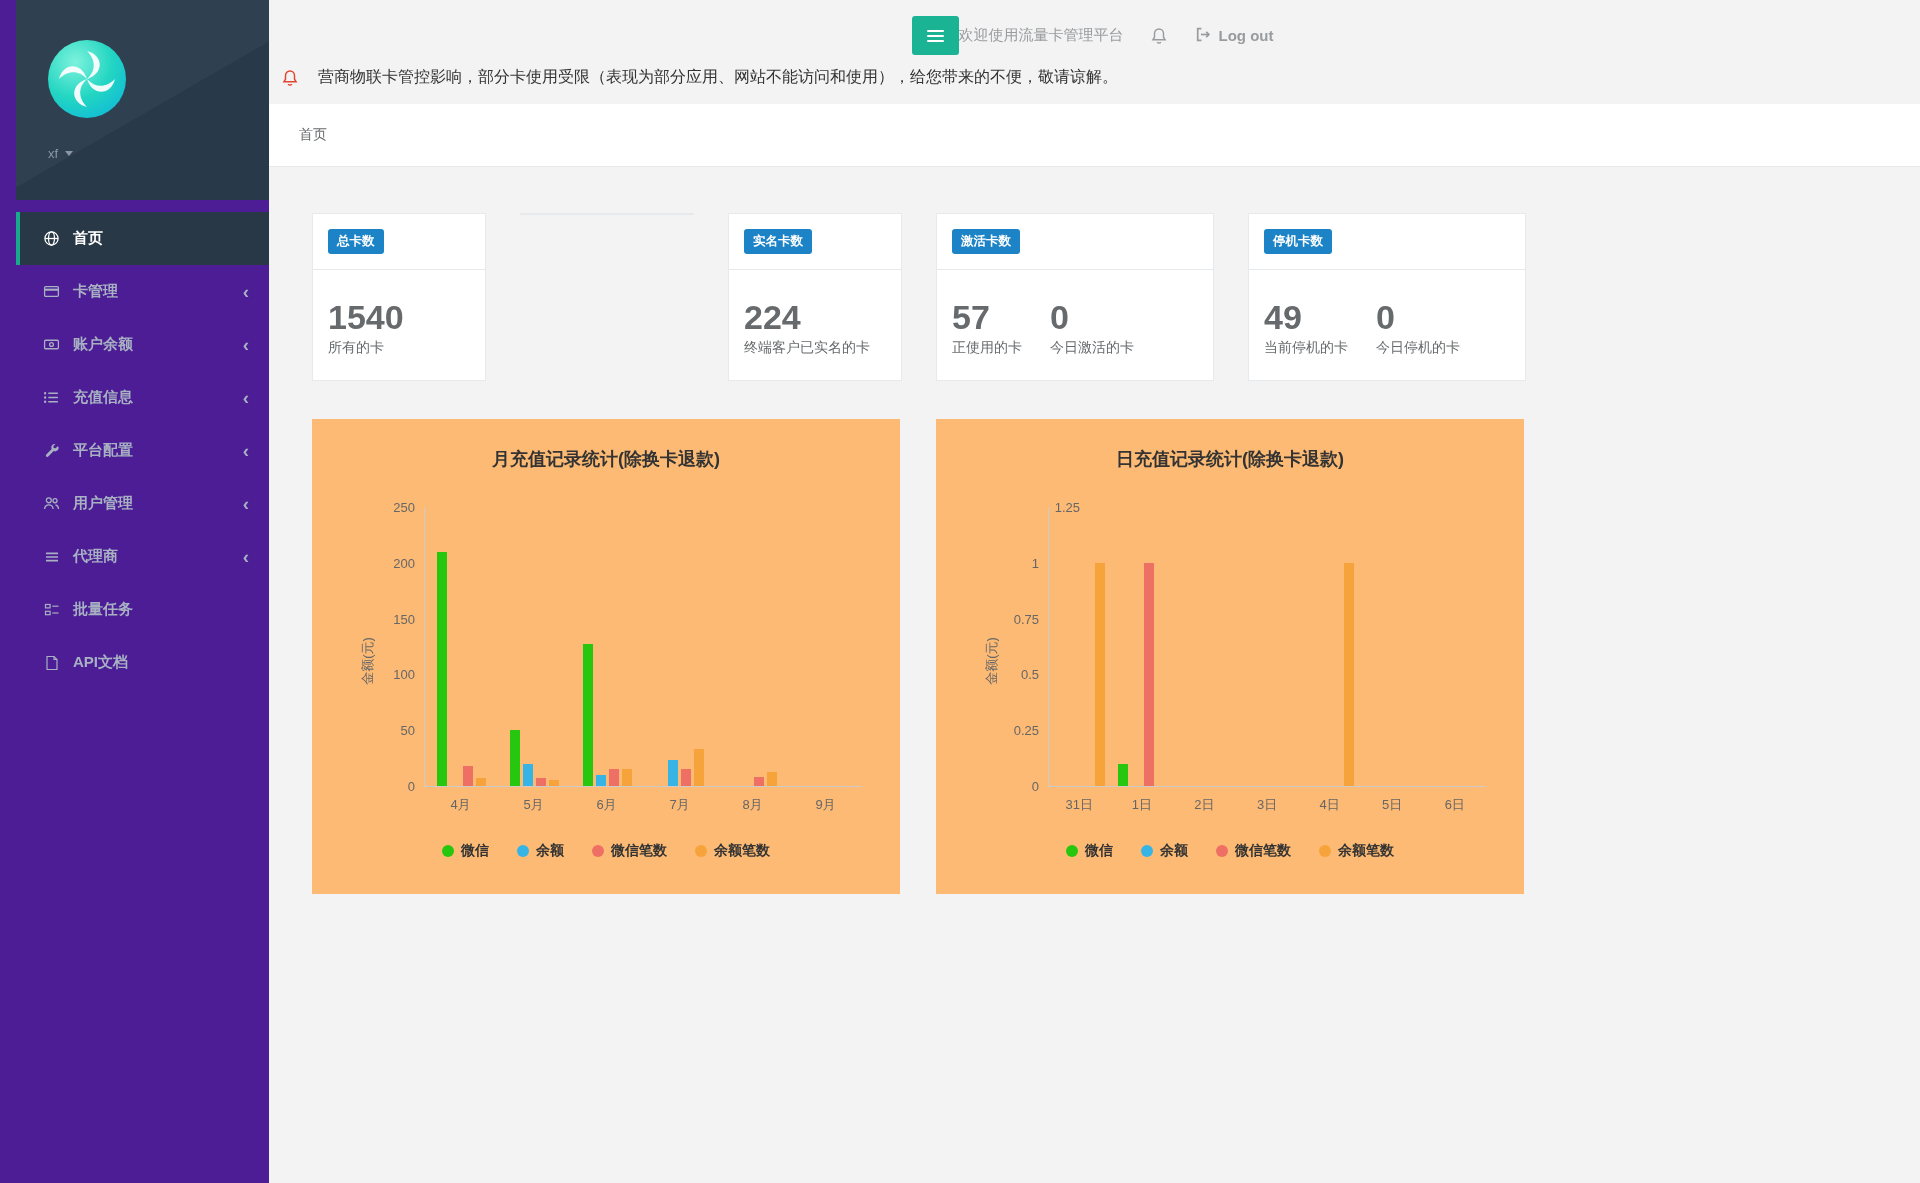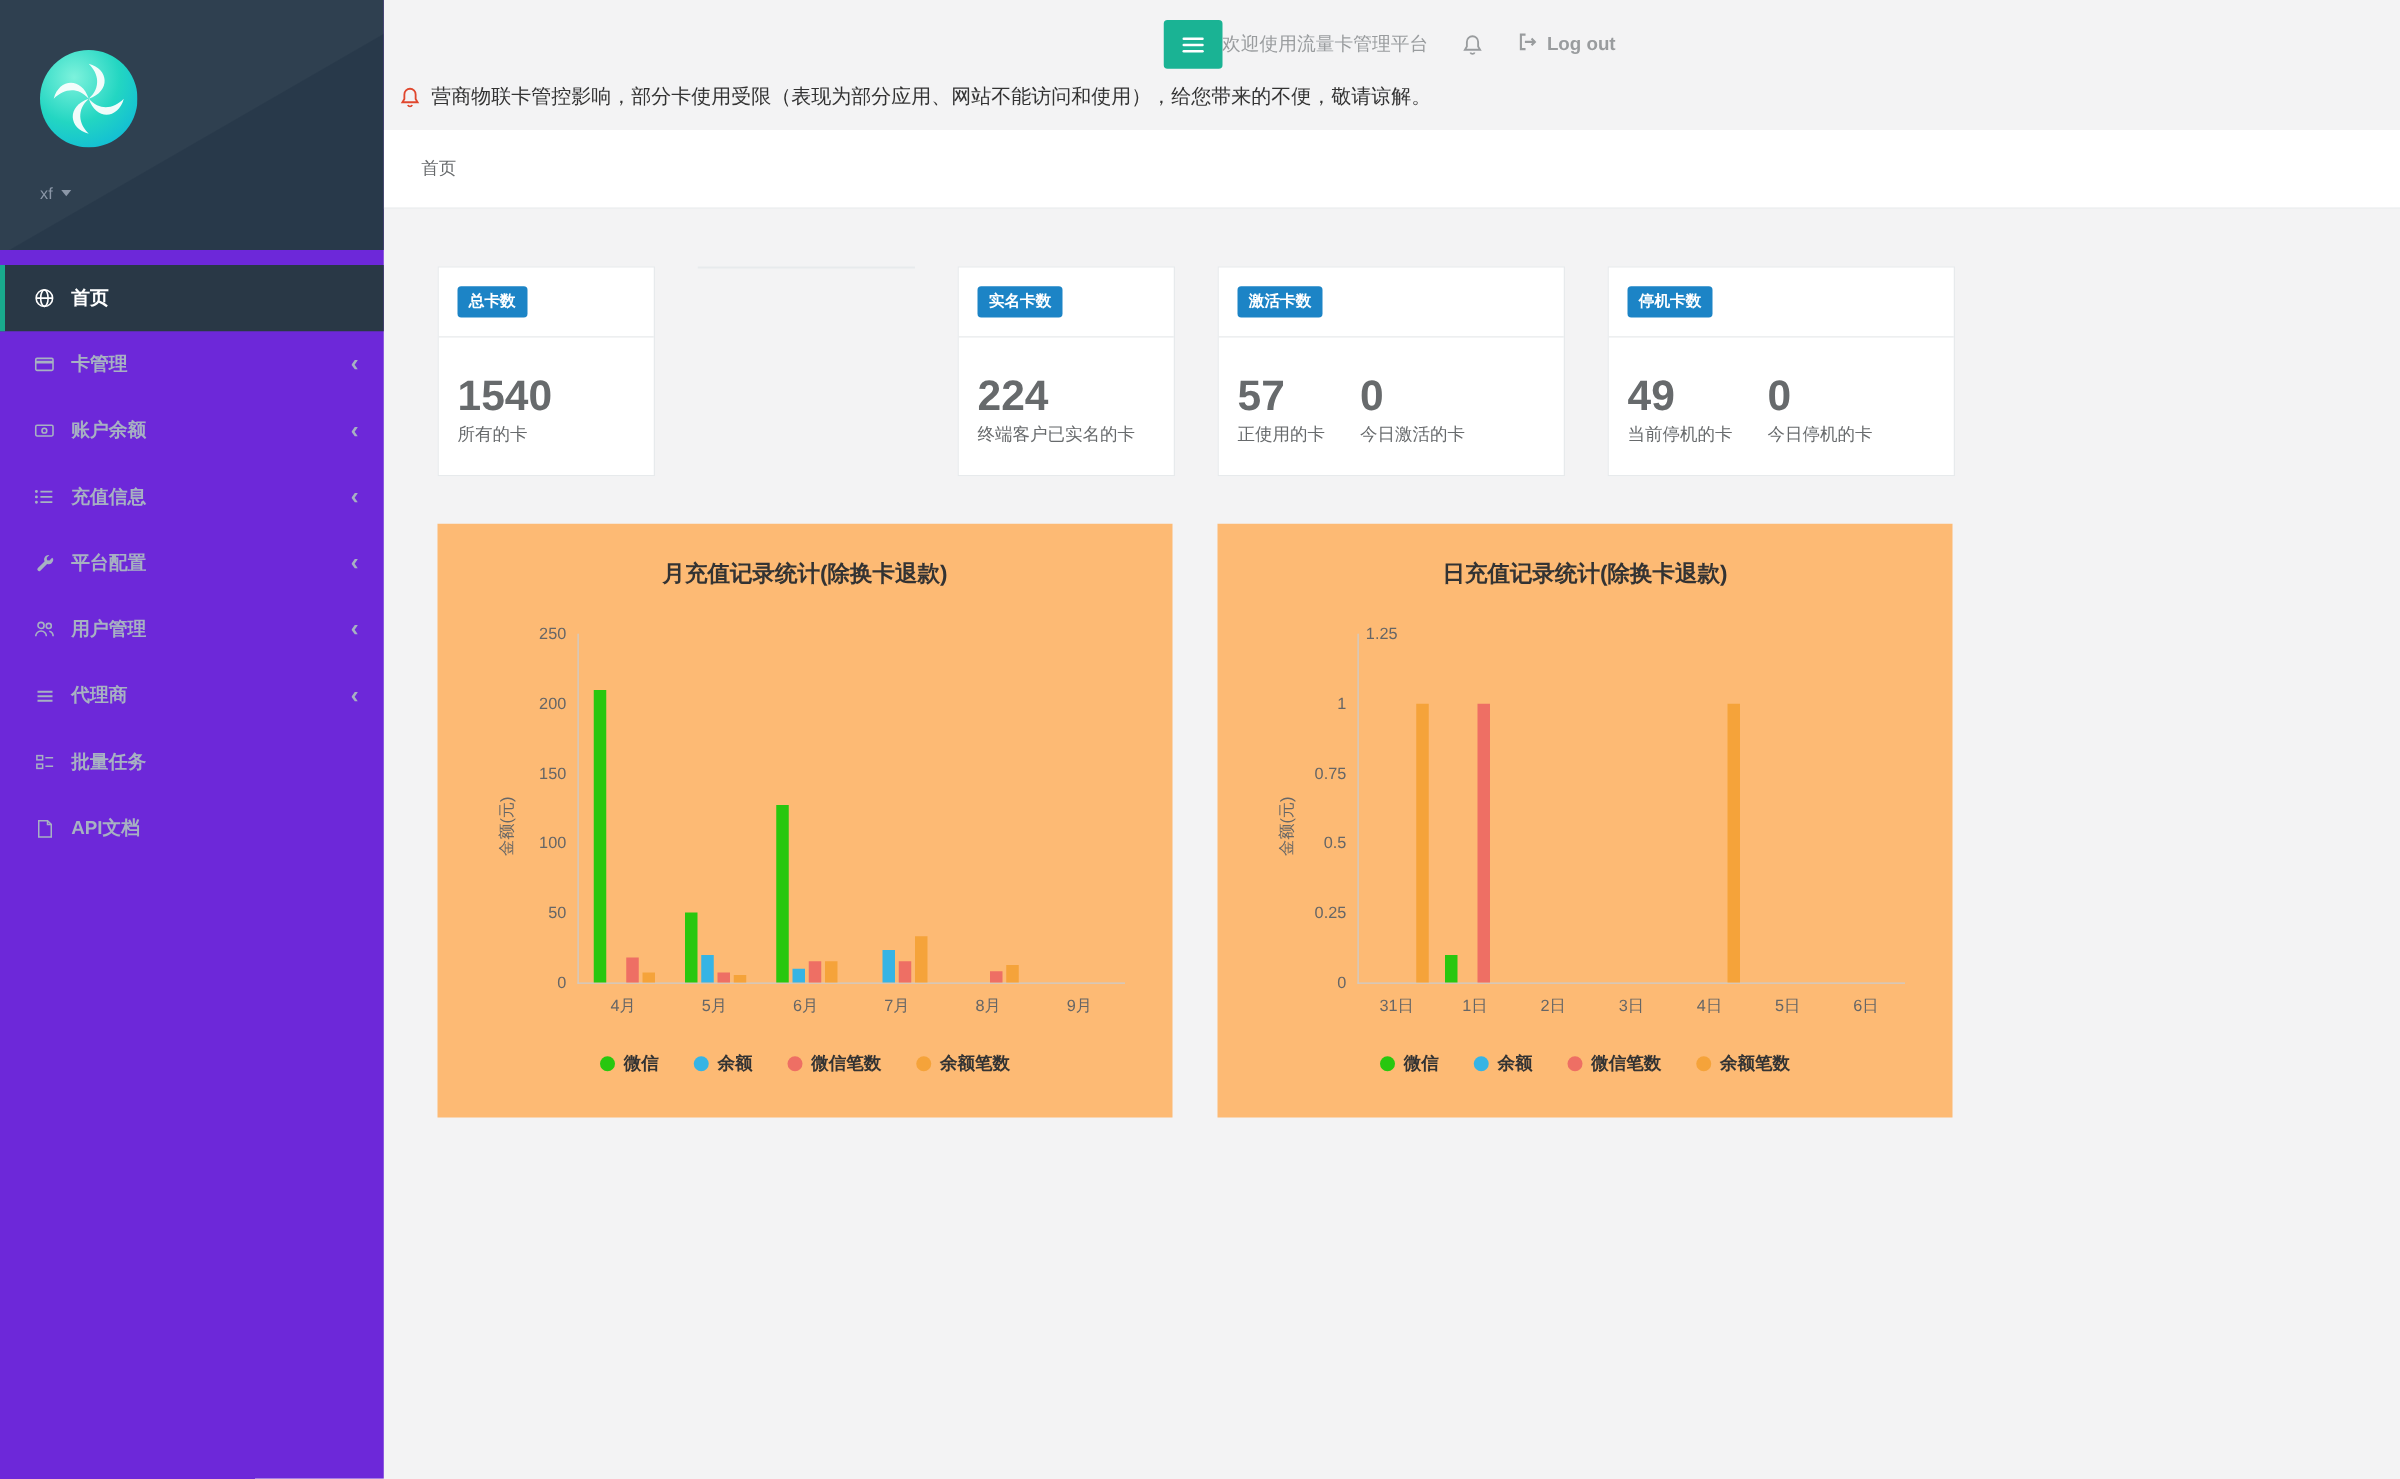--- a/index.html
+++ b/index.html
@@ -1,21 +1,21 @@
 <!DOCTYPE html>
 <html><head>
 <meta charset="utf-8">
 <style>
   *{box-sizing:border-box;margin:0;padding:0}
   html,body{width:1920px}
   body{font-family:"Liberation Sans","DejaVu Sans",sans-serif;background:#f3f3f4;color:#676a6c;}
   .app{display:flex;width:1920px;min-height:1183px;}
 
   
-  .sidebar{width:307px;background:#6d28d9;flex-shrink:0;}
+  .sidebar{width:269px;background:#4c1d95;flex-shrink:0;padding-left:16px;}
   .logo-area{position:relative;height:200px;padding:40px 0 0 32px;
     background:linear-gradient(150deg,#2f4050 54%,#28394a 54.3%);}
   .user{margin-top:24px;color:#8b97a7;font-size:13px;display:inline-flex;align-items:center;gap:7px;cursor:pointer;}
   .caret{width:0;height:0;border-left:4px solid transparent;border-right:4px solid transparent;border-top:5px solid #8b97a7;display:inline-block;}
   .menu{display:flex;flex-direction:column;padding-top:12px;}
   .menu-item{display:flex;align-items:center;gap:12px;padding:17px 20px 17px 22px;color:#a7b1c2;
     font-size:15px;font-weight:700;text-decoration:none;cursor:pointer;border-left:4px solid transparent;}
   .menu-item .mi{display:inline-flex;width:19px;justify-content:center;align-items:center;}
   .menu-item .chev{margin-left:auto;font-size:19px;line-height:.8;}
   .menu-item.active{background:#293846;color:#fff;border-left-color:#19aa8d;}
@@ -23,21 +23,21 @@
   
   .main{flex:1;display:flex;flex-direction:column;}
   .topbar{display:flex;align-items:center;justify-content:center;padding:16px 30px 10px 26px;}
   .hamburger{background:#1ab394;border:none;border-radius:3px;width:47px;height:39px;
     display:flex;align-items:center;justify-content:center;cursor:pointer;}
   .hbars{display:flex;flex-direction:column;gap:3px;}
   .hbars i{display:block;width:17px;height:2px;background:#fff;border-radius:1px;}
   .top-right{display:flex;align-items:center;gap:26px;color:#999c9e;font-size:15px;}
   .icon-btn{color:#999c9e;display:inline-flex;cursor:pointer;}
   .logout{display:inline-flex;align-items:center;gap:8px;color:#999c9e;font-weight:700;cursor:pointer;text-decoration:none;font-size:15px;}
-  .notice{display:flex;align-items:center;gap:8px;padding:2px 30px 16px 12px;font-size:16px;color:#333;}
+  .notice{display:flex;align-items:center;gap:19px;padding:2px 30px 16px 12px;font-size:16px;color:#333;}
   .bell-red{color:#e0472e;display:inline-flex;}
   .breadcrumb{background:#fff;padding:22px 30px;border-bottom:1px solid #e7eaec;font-size:14px;color:#676a6c;}
   .breadcrumb span{cursor:pointer;}
 
   
   .content{padding:46px 0 60px 43px;}
   .cards{display:flex;gap:34px;margin-bottom:38px;align-items:flex-start;}
   .card{background:#fff;border:1px solid #e7eaec;}
   .card-sm{width:174px;}
   .card-lg{width:278px;}

